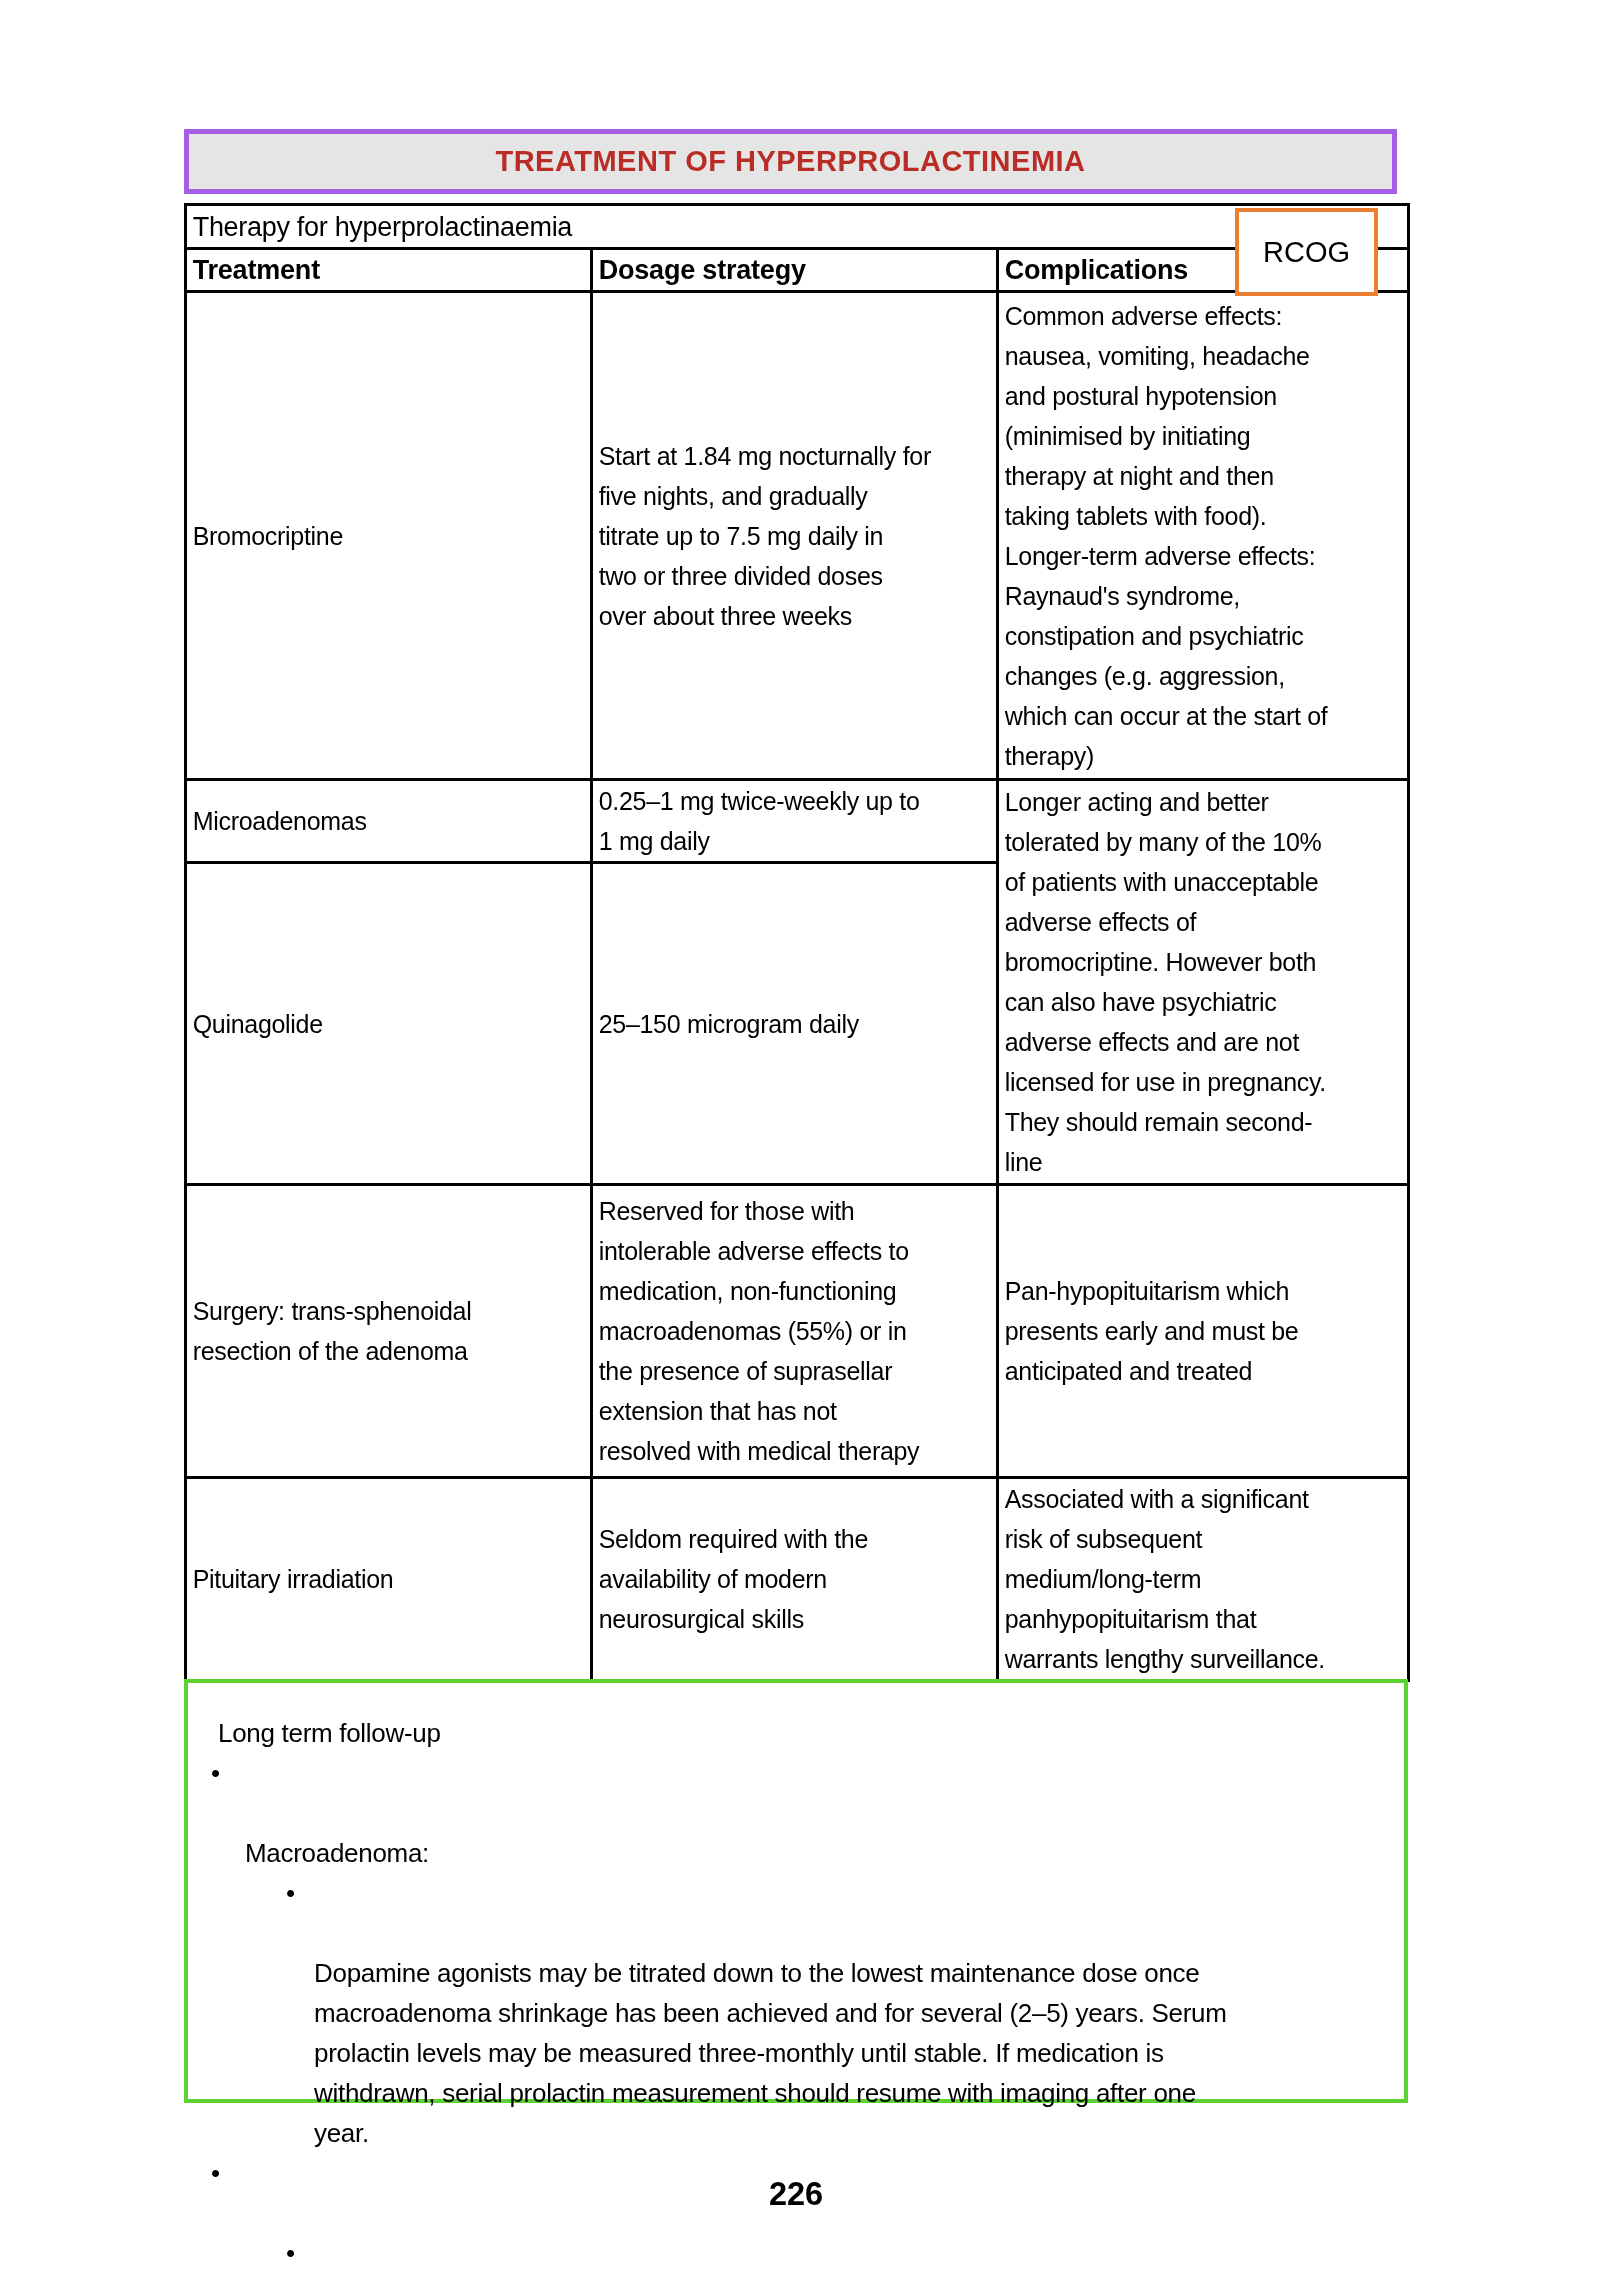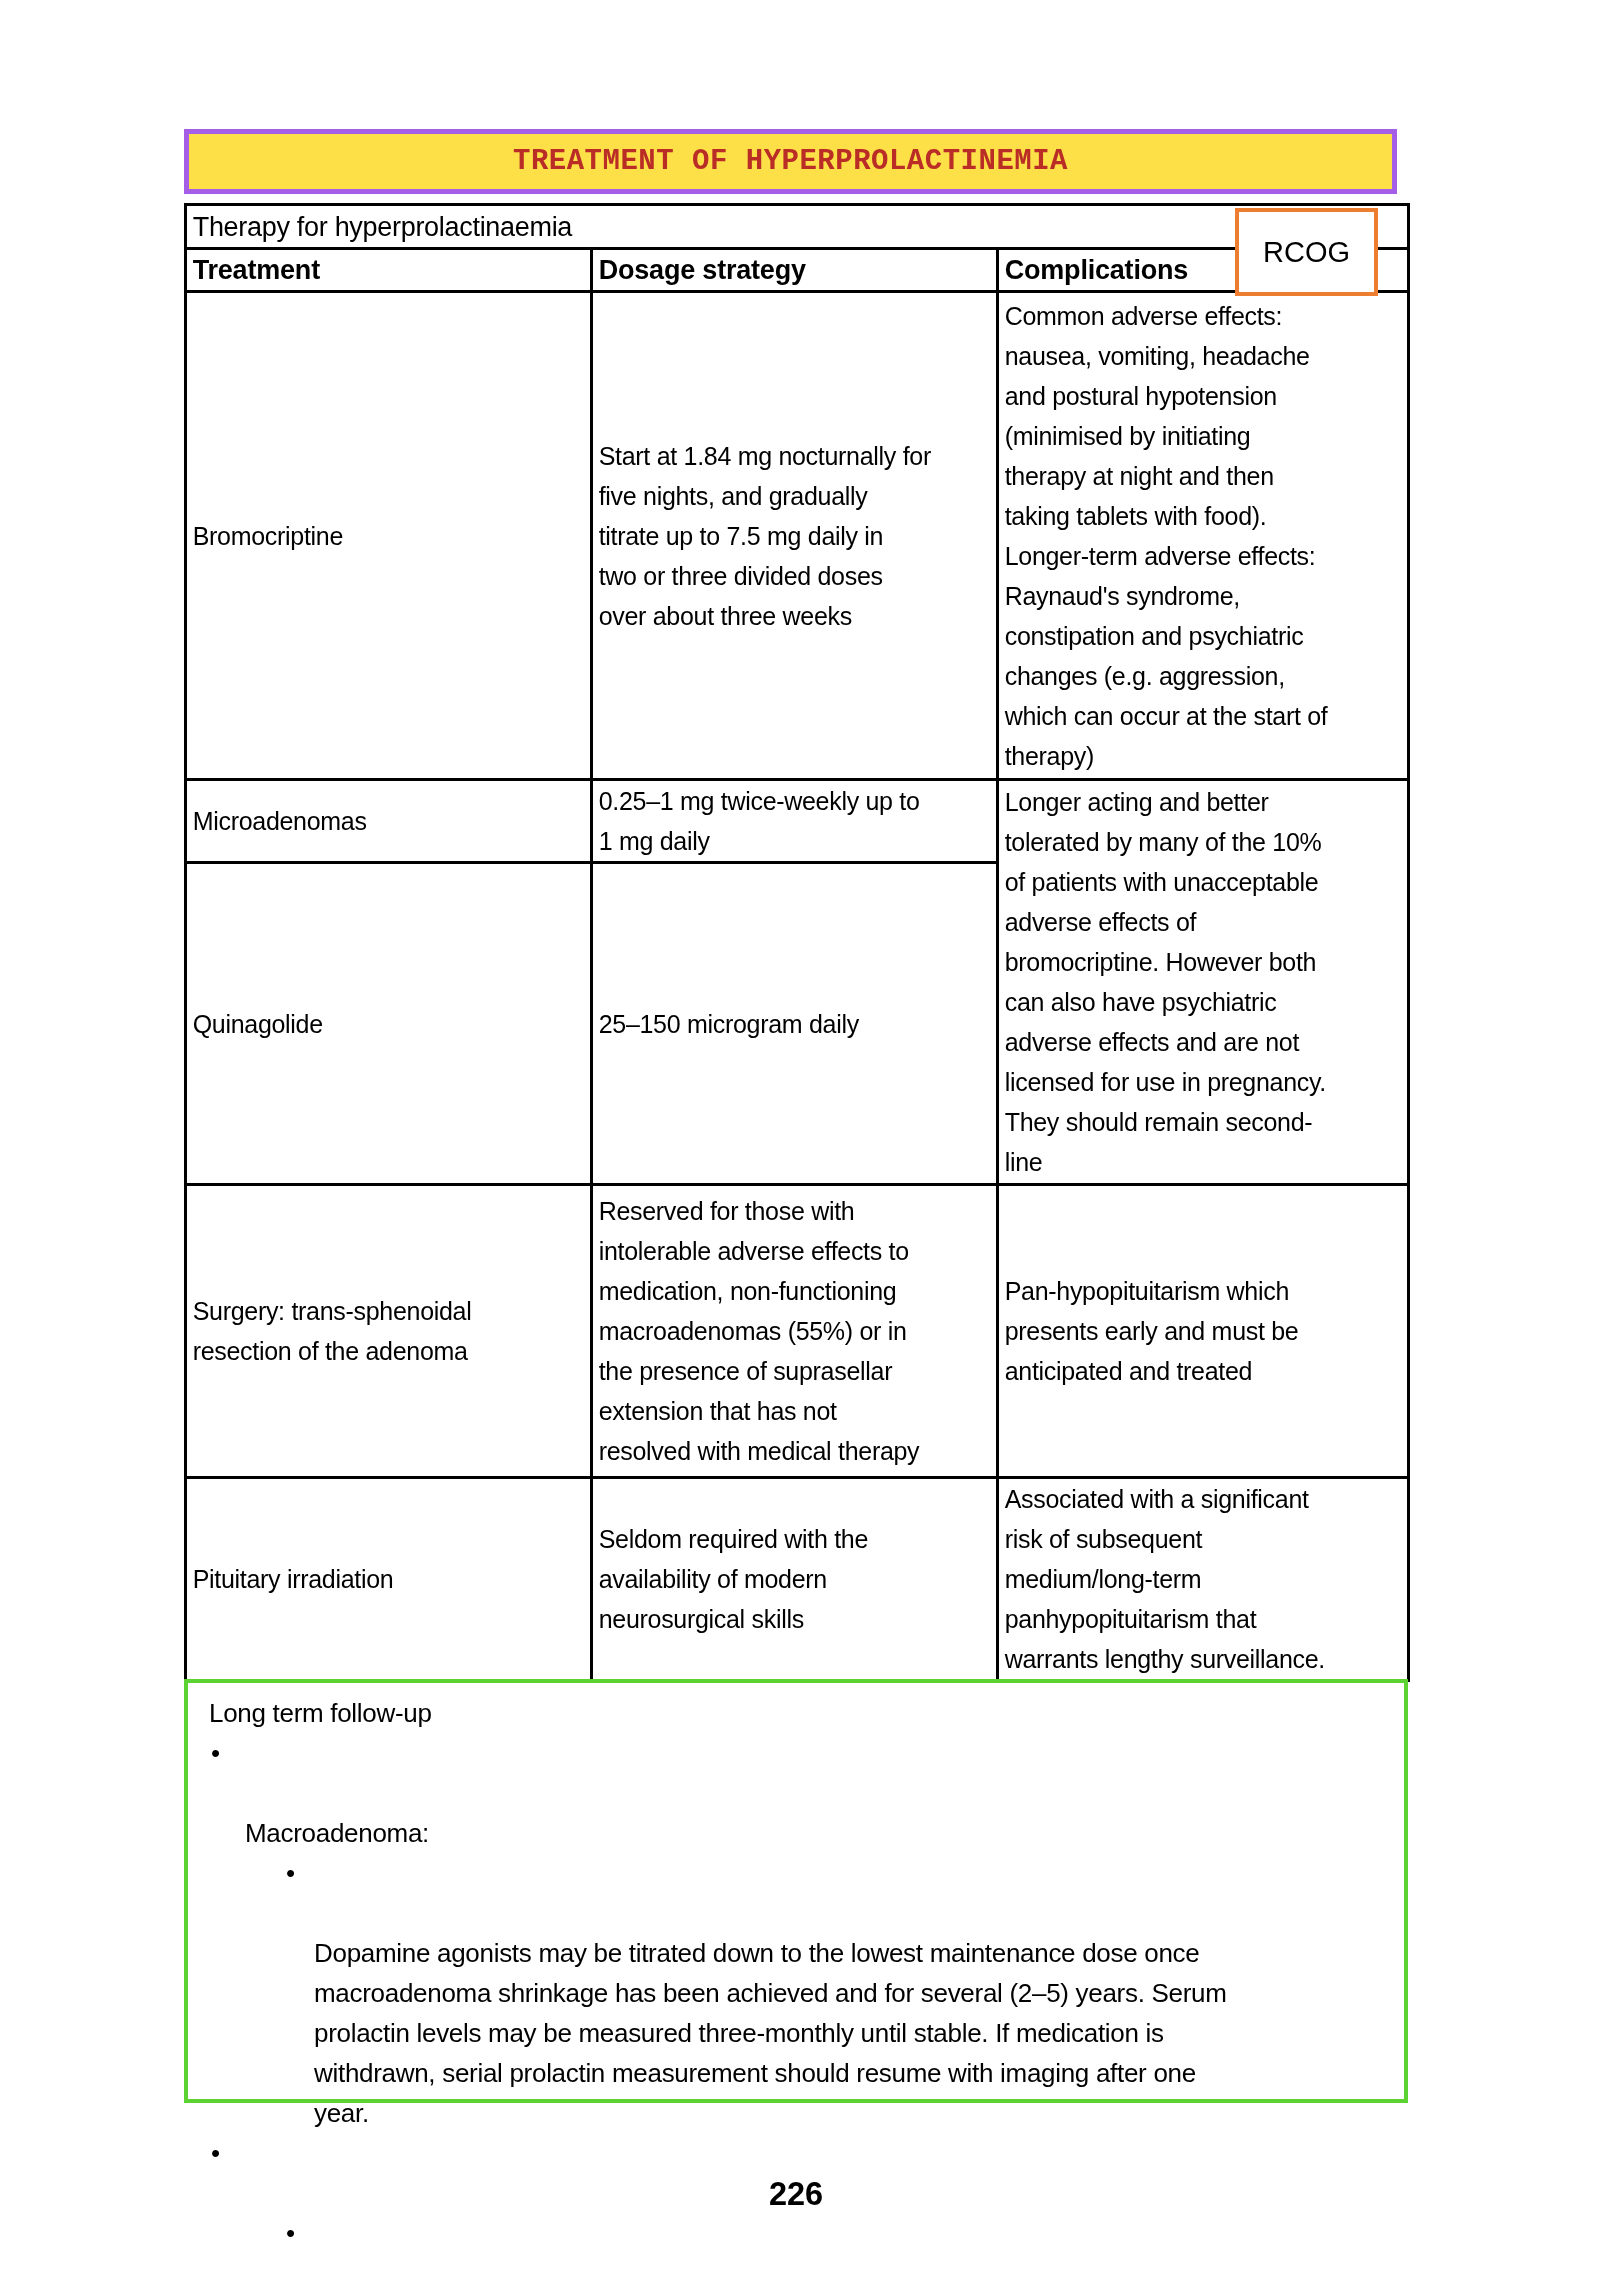--- a/index.html
+++ b/index.html
@@ -4,22 +4,22 @@
 <style>
   html,body { margin:0; padding:0; background:#ffffff; }
   body {
     width:1618px; height:2273px; position:relative;
     font-family:"Liberation Sans", sans-serif; color:#000;
   }
 
   
   .title-box {
     position:absolute; left:184px; top:129px; width:1213px; height:65px;
-    box-sizing:border-box; background:#fde047; border:5.7px solid #A55EE6;
-    display:flex; align-items:center; justify-content:center;font-family:Liberation Mono, monospace;
+    box-sizing:border-box; background:#e5e5e5; border:5.7px solid #A55EE6;
+    display:flex; align-items:center; justify-content:center;
   }
   .title-text {
     color:#B92D26; font-weight:bold; font-size:29px; letter-spacing:0.5px;
   }
 
   
   table.main {
     position:absolute; left:184px; top:203px; width:1224px;
     border-collapse:collapse; table-layout:fixed;
   }
@@ -45,21 +45,21 @@
     font-size:29px; z-index:5;
   }
 
   
   .followup {
     position:absolute; left:184px; top:1679px; width:1224px; height:424px;
     box-sizing:border-box; border:4.8px solid #5CD233; background:#fff;
     padding:9.6px 9.6px 0 0;
     font-size:26px; line-height:40px; letter-spacing:-0.3px;
   }
-  .fu-head { padding-left:21px; }
+  .fu-head { padding-left:30px;margin-top:20px; }
   .fu-item { position:relative; white-space:pre-line; }
   .fu-item .bullet { position:absolute; top:0; }
   .fu-item.l1 { padding-left:57px; }
   .fu-item.l1 .bullet { left:23px; }
   .fu-item.l2 { padding-left:126px; }
   .fu-item.l2 .bullet { left:98px; }
 
   .page-num {
     position:absolute; left:184px; top:2176px; width:1224px;
     text-align:center; font-size:32.5px; font-weight:bold;

